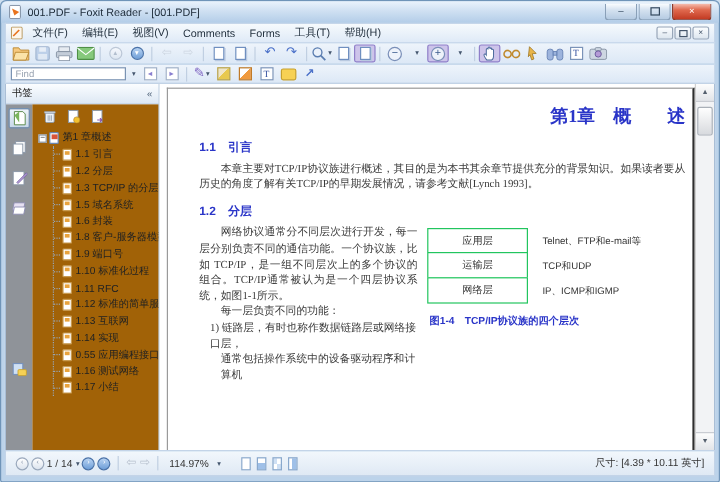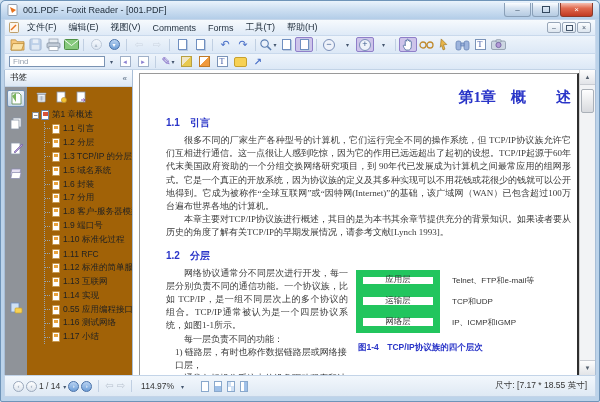--- a/index.html
+++ b/index.html
@@ -94,21 +94,21 @@
   .doc-h2{font-size:10px;font-weight:bold;color:#2a35c8;margin:9px 0 4px 0;}
   .doc-p{font-size:9px;line-height:13.2px;color:#3a3a3a;text-align:justify;text-indent:2em;margin:0;
     font-family:"Liberation Serif","DejaVu Serif",serif;}
   .sec12{display:flex;margin-top:2px;}
   .sec12-left{flex:1;padding-right:8px;min-width:0;}
   .doc-line{font-size:9px;line-height:13.2px;color:#3a3a3a;margin:0;font-family:"Liberation Serif","DejaVu Serif",serif;}
   .ind1{padding-left:1em;}
   .ind2{padding-left:2em;}
   .figure{width:215px;flex:none;padding-top:3px;}
   .fig-row{display:flex;height:21px;}
-  .fig-box{width:84px;box-sizing:border-box;border:7px solid #22c55e;margin-top:-1px;background:#fff;flex:none;
+  .fig-box{width:84px;box-sizing:border-box;border:1px solid #22c55e;margin-top:-1px;background:#fff;flex:none;
     display:flex;align-items:center;justify-content:center;font-size:8.5px;color:#333;}
   .fig-row:first-child .fig-box{margin-top:0;}
   .fig-desc{flex:1;display:flex;align-items:center;padding-left:12px;font-size:8px;color:#333;white-space:nowrap;}
   .fig-caption{margin:9px 0 0 2px;font-size:8.5px;font-weight:bold;color:#2a35c8;}
   .vscroll{position:absolute;top:0;right:0;bottom:0;width:15px;background:#f2f3f5;border-left:1px solid #d0d0d0;}
   .sbtn{height:14px;display:flex;align-items:center;justify-content:center;font-size:6px;color:#55606e;
     background:linear-gradient(#fdfdfd,#e2e4e8);border-bottom:1px solid #c9ccd2;}
   .sbtn.bottom{position:absolute;bottom:0;left:0;right:0;border-top:1px solid #c9ccd2;border-bottom:none;}
   .sthumb{margin:4px 1px 0 1px;height:22px;background:linear-gradient(#fefefe,#d8dade);border:1px solid #aab0b8;border-radius:2px;}
   
@@ -446,24 +446,20 @@
               <div class="titem">
                   <span class="bm"></span>
                   <span>1.5 域名系统</span>
                 </div>
               <div class="titem">
                   <span class="bm"></span>
                   <span>1.6 封装</span>
                 </div>
               <div class="titem">
                   <span class="bm"></span>
-                  <span>1.7 分用</span>
-                </div>
-              <div class="titem">
-                  <span class="bm"></span>
                   <span>1.8 客户-服务器模型</span>
                 </div>
               <div class="titem">
                   <span class="bm"></span>
                   <span>1.9 端口号</span>
                 </div>
               <div class="titem">
                   <span class="bm"></span>
                   <span>1.10 标准化过程</span>
                 </div>
@@ -498,21 +494,20 @@
             </div>
           </div>
         </div>
       </div>
     </div>
 
     <div class="docpane">
       <div class="page">
         <div class="doc-title">第1章　概　　述</div>
         <div class="doc-h2">1.1　引言</div>
-        <p class="doc-p">很多不同的厂家生产各种型号的计算机，它们运行完全不同的操作系统，但 TCP/IP协议族允许它们互相进行通信。这一点很让人感到吃惊，因为它的作用已远远超出了起初的设想。TCP/IP起源于60年代末美国政府资助的一个分组交换网络研究项目，到 90年代已发展成为计算机之间最常应用的组网形式。它是一个真正的开放系统，因为协议族的定义及其多种实现可以不用花钱或花很少的钱就可以公开地得到。它成为被称作“全球互联网”或“因特网(Internet)”的基础，该广域网（WAN）已包含超过100万台遍布世界各地的计算机。</p>
         <p class="doc-p">本章主要对TCP/IP协议族进行概述，其目的是为本书其余章节提供充分的背景知识。如果读者要从历史的角度了解有关TCP/IP的早期发展情况，请参考文献[Lynch 1993]。</p>
         <div class="doc-h2">1.2　分层</div>
         <div class="sec12">
           <div class="sec12-left">
             <p class="doc-p">网络协议通常分不同层次进行开发，每一层分别负责不同的通信功能。一个协议族，比如 TCP/IP，是一组不同层次上的多个协议的组合。TCP/IP通常被认为是一个四层协议系统，如图1-1所示。</p>
             <p class="doc-line ind2">每一层负责不同的功能：</p>
             <p class="doc-line ind1">1) 链路层，有时也称作数据链路层或网络接口层，</p>
             <p class="doc-line ind2">通常包括操作系统中的设备驱动程序和计算机</p>
           </div>
           <div class="figure">
@@ -556,16 +551,16 @@
     <div class="sep"></div>
     <span class="glyph-gray">⇦</span>
     <span class="glyph-gray">⇨</span>
     <div class="sep"></div>
     <span style="margin:0 3px;">114.97%</span>
     <span class="caret">▾</span>
     <span class="lay" style="margin-left:14px;"></span>
     <span class="lay two"></span>
     <span class="lay four"></span>
     <span class="lay cols"></span>
-    <span class="size-text">尺寸: [7.17 * 18.55 英寸]</span>
+    <span class="size-text">尺寸: [4.39 * 10.11 英寸]</span>
   </div>
 
 </div>
 
 </body></html>

